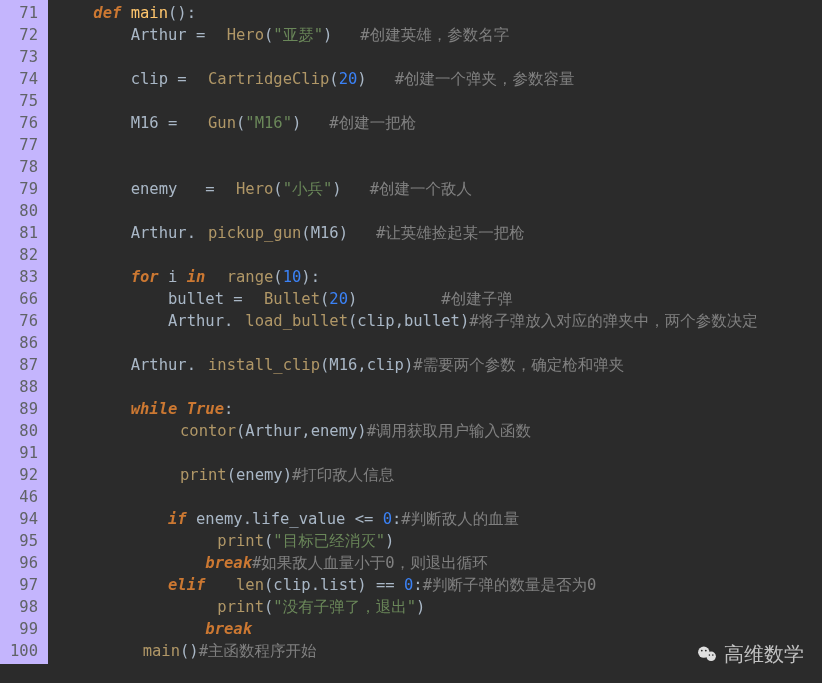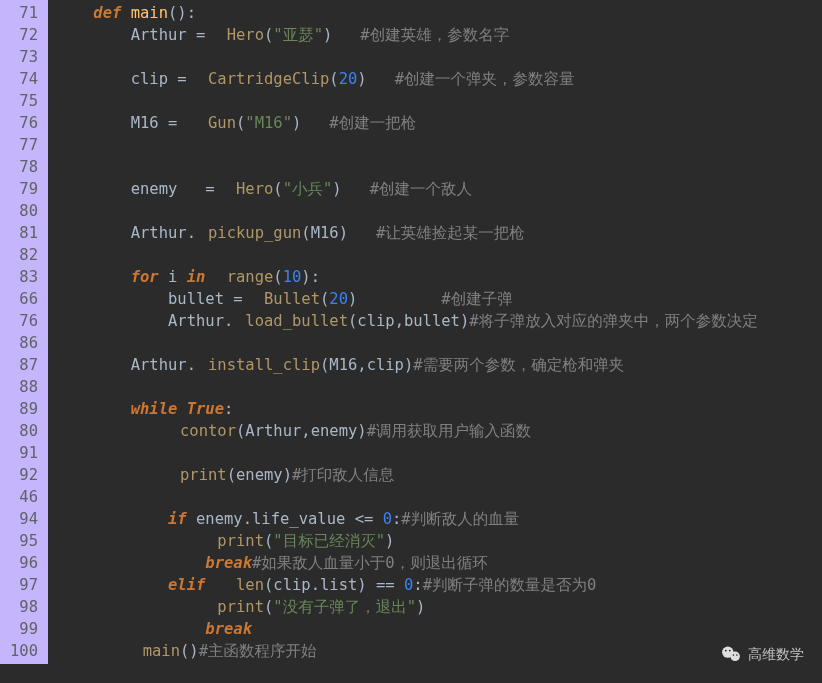--- a/index.html
+++ b/index.html
@@ -40,21 +40,21 @@
   .ident { color: #a9b7c6; }
   .watermark {
     position: absolute;
     right: 18px;
     bottom: 18px;
     display: flex;
     align-items: center;
     gap: 6px;
     color: #dcdcdc;
     font-family: sans-serif;
-    font-size: 14px;
+    font-size: 20px;
     opacity: 0.85;
   }
   .wm-icon {
     width: 22px; height: 22px;
     display: inline-flex;
     align-items: center;
     justify-content: center;
   }
 </style>
 </head>

